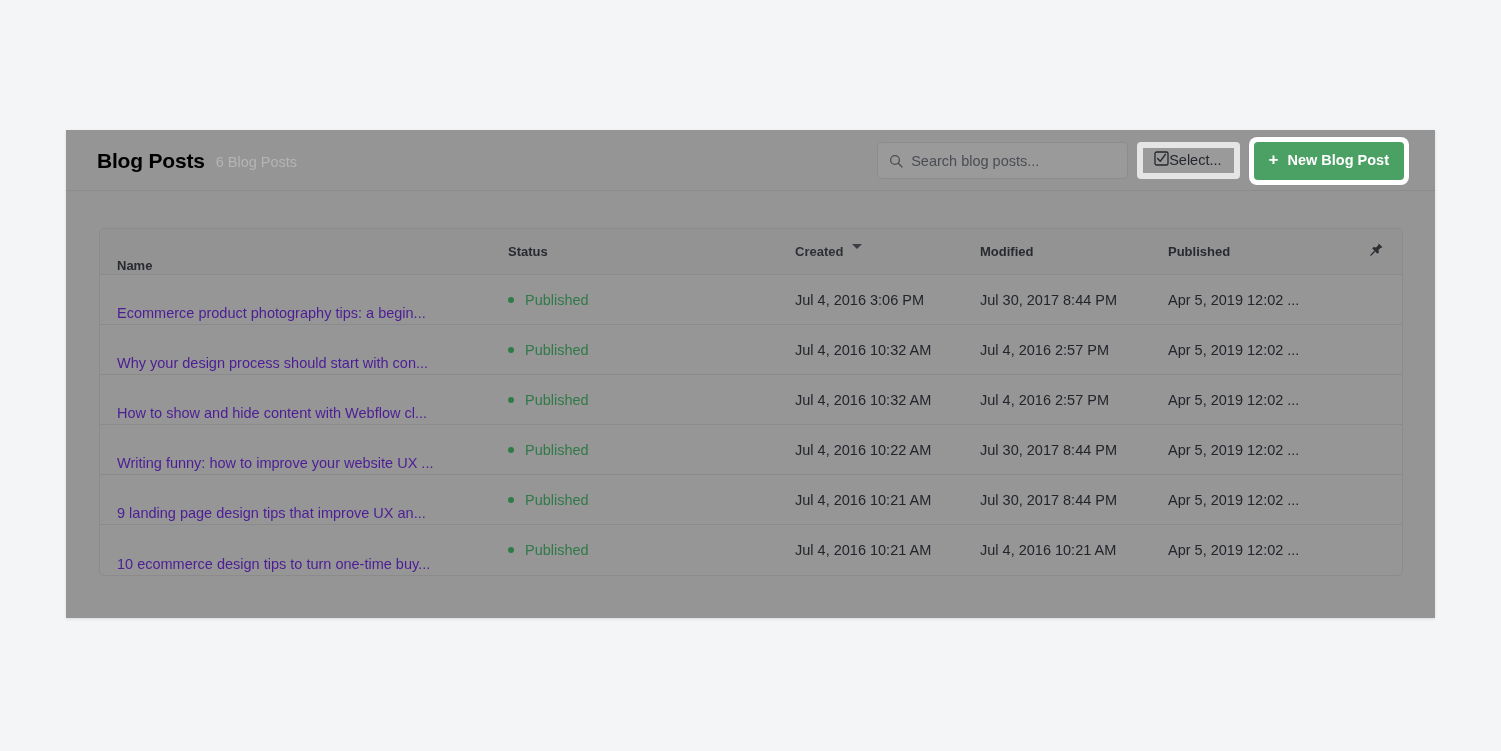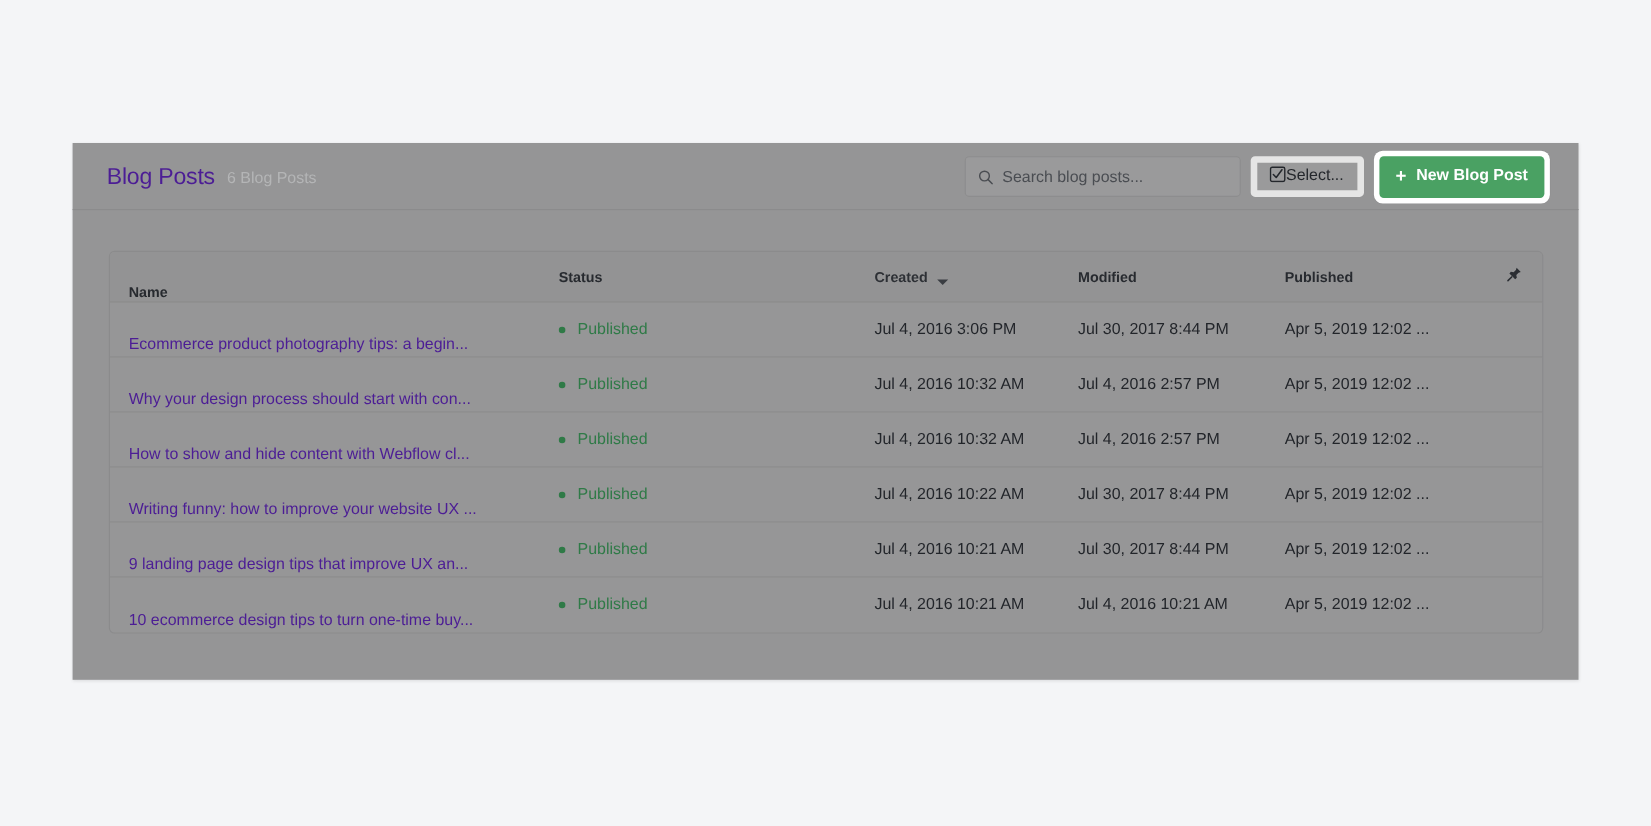--- a/index.html
+++ b/index.html
@@ -40,22 +40,22 @@
     left: 31px;
     top: 0;
     height: 61px;
     display: flex;
     align-items: center;
     gap: 11px;
   }
 
   #page-title {
     font-size: 21px;
-    font-weight: 400;
-    color: #4c1d95;
+    font-weight: 700;
+    color: #000000;
     letter-spacing: -0.2px;
     line-height: 1;
     text-align: center;
   }
 
   #record-count {
     font-size: 14.5px;
     color: #b4b5b6;
     line-height: 1;
     padding-top: 3px;
@@ -189,21 +189,21 @@
   #thead-row .c-status,
   #thead-row .c-created,
   #thead-row .c-modified,
   #thead-row .c-published {
     font-size: 13px;
     font-weight: 700;
     color: #272a2f;
   }
   #thead-row .c-created {
     display: flex;
-    align-items: flex-end;
+    align-items: flex-start;
     gap: 9px;
     color: #2d3035;
   }
   .sort-caret {
     width: 0; height: 0;
     border-left: 5px solid transparent;
     border-right: 5px solid transparent;
     border-top: 5px solid #3a3d42;
     display: block;
   }

